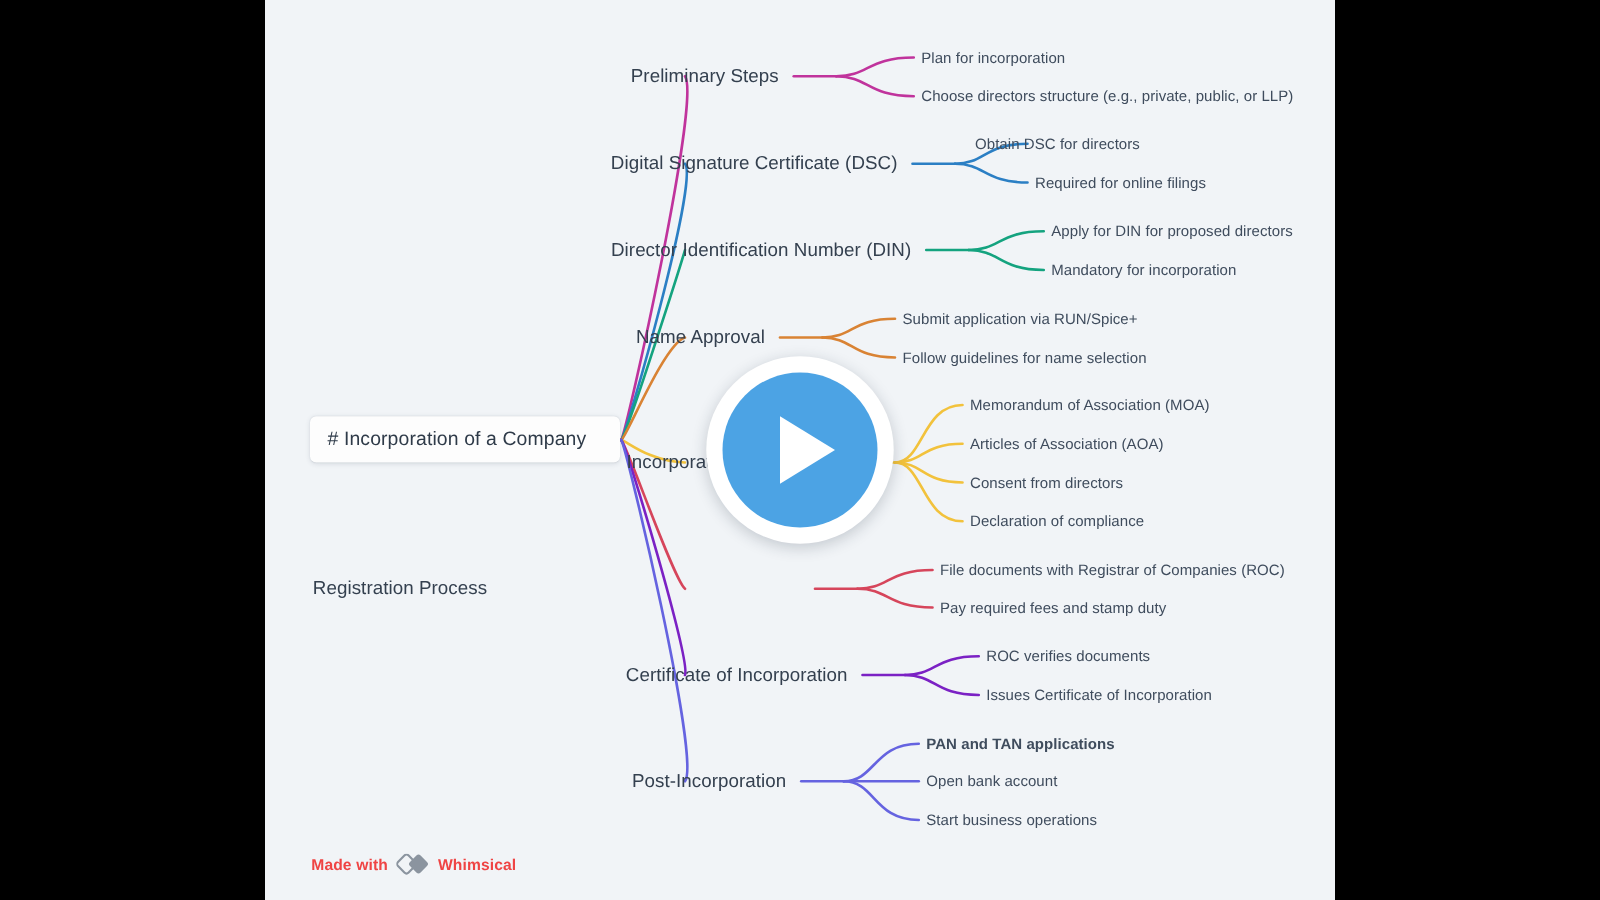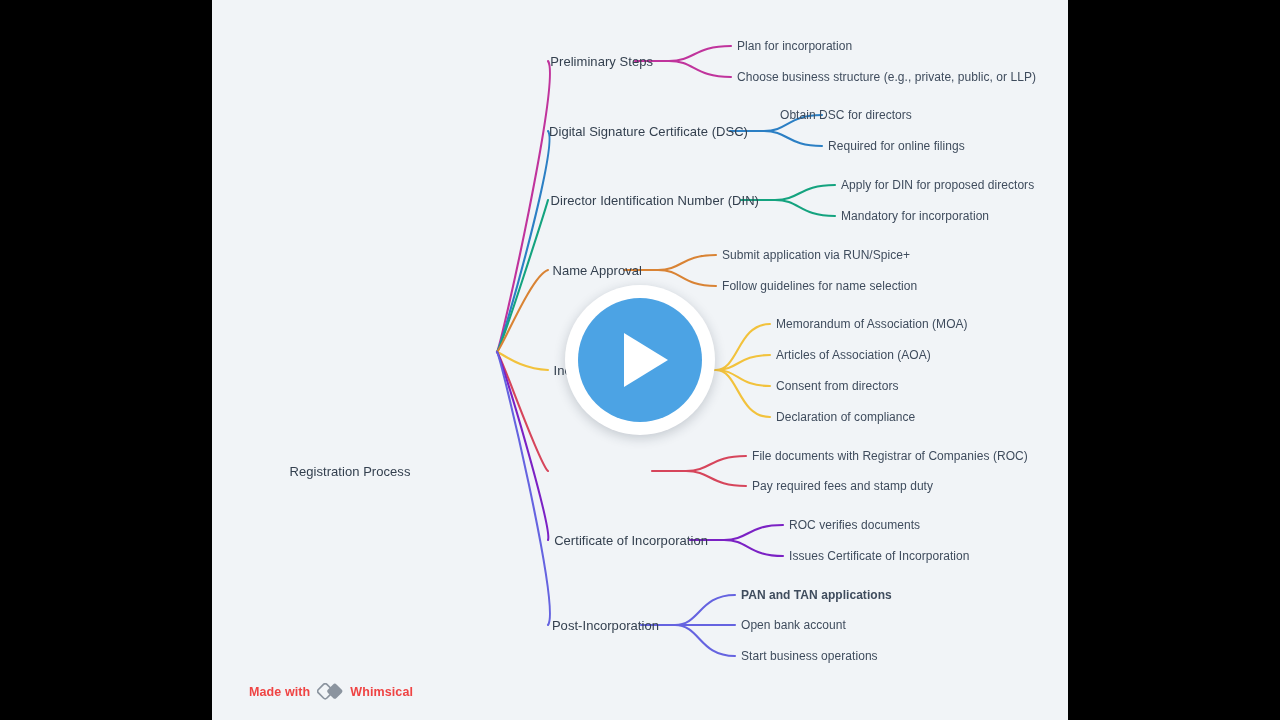--- a/index.html
+++ b/index.html
@@ -33,26 +33,25 @@
     display:flex; align-items:center;
     padding-left:14px;
   }
   #root-node .root-text {
     font-size:15.5px; color:#2f3b49; letter-spacing:.1px; white-space:nowrap;
   }
 
   
   .branch-label {
     position:absolute;
-    font-size:13px;
+    font-size:15px;
     color:#34404f;
     white-space:nowrap;
     transform:translateY(-50%);
     letter-spacing:.05px;
-    margin-left:30px;
   }
   .leaf-label {
     position:absolute;
     font-size:12px;
     color:#3f4c5d;
     white-space:nowrap;
     transform:translateY(-50%);
     letter-spacing:.05px;
   }
 
@@ -127,25 +126,28 @@
       <path d="M 497 352 C 501 357.46, 561 608.62, 548 625" stroke="#6563e0" stroke-width="2.1" fill="none" stroke-linecap="round"></path>
       <path d="M 641 625 L 675 625" stroke="#6563e0" stroke-width="2.1" fill="none" stroke-linecap="round"></path>
       <path d="M 675 625 C 700.2 625, 699 595, 735 595" stroke="#6563e0" stroke-width="2.1" fill="none" stroke-linecap="round"></path>
       <path d="M 675 625 L 735 625" stroke="#6563e0" stroke-width="2.1" fill="none" stroke-linecap="round"></path>
       <path d="M 675 625 C 700.2 625, 699 656, 735 656" stroke="#6563e0" stroke-width="2.1" fill="none" stroke-linecap="round"></path>
     </svg>
 
   <div id="bar-left" class="bar"></div>
   <div id="bar-right" class="bar"></div>
 
+  <div id="root-node">
+    <span class="root-text"># Incorporation of a Company</span>
+  </div>
 
   <div id="labels">
       <div class="branch-label" style="top: 61px; left: 0px; width: 629px; text-align: right; padding-right: 6px;">Preliminary Steps</div>
       <div class="leaf-label" style="top: 46px; left: 737px;">Plan for incorporation</div>
-      <div class="leaf-label" style="top: 77px; left: 737px;">Choose business structure (e.g., private, public, or LLP)</div>
+      <div class="leaf-label" style="top: 77px; left: 737px;">Choose directors structure (e.g., private, public, or LLP)</div>
       <div class="branch-label" style="top: 131px; left: 0px; width: 724px; text-align: right; padding-right: 6px;">Digital Signature Certificate (DSC)</div>
       <div class="leaf-label" style="top: 115px; left: 780px;">Obtain DSC for directors</div>
       <div class="leaf-label" style="top: 146px; left: 828px;">Required for online filings</div>
       <div class="branch-label" style="top: 200px; left: 0px; width: 735px; text-align: right; padding-right: 6px;">Director Identification Number (DIN)</div>
       <div class="leaf-label" style="top: 185px; left: 841px;">Apply for DIN for proposed directors</div>
       <div class="leaf-label" style="top: 216px; left: 841px;">Mandatory for incorporation</div>
       <div class="branch-label" style="top: 270px; left: 0px; width: 618px; text-align: right; padding-right: 6px;">Name Approval</div>
       <div class="leaf-label" style="top: 255px; left: 722px;">Submit application via RUN/Spice+</div>
       <div class="leaf-label" style="top: 286px; left: 722px;">Follow guidelines for name selection</div>
       <div class="branch-label" style="top: 370px; left: 0px; width: 676px; text-align: right; padding-right: 6px;">Incorporation Documents</div>

